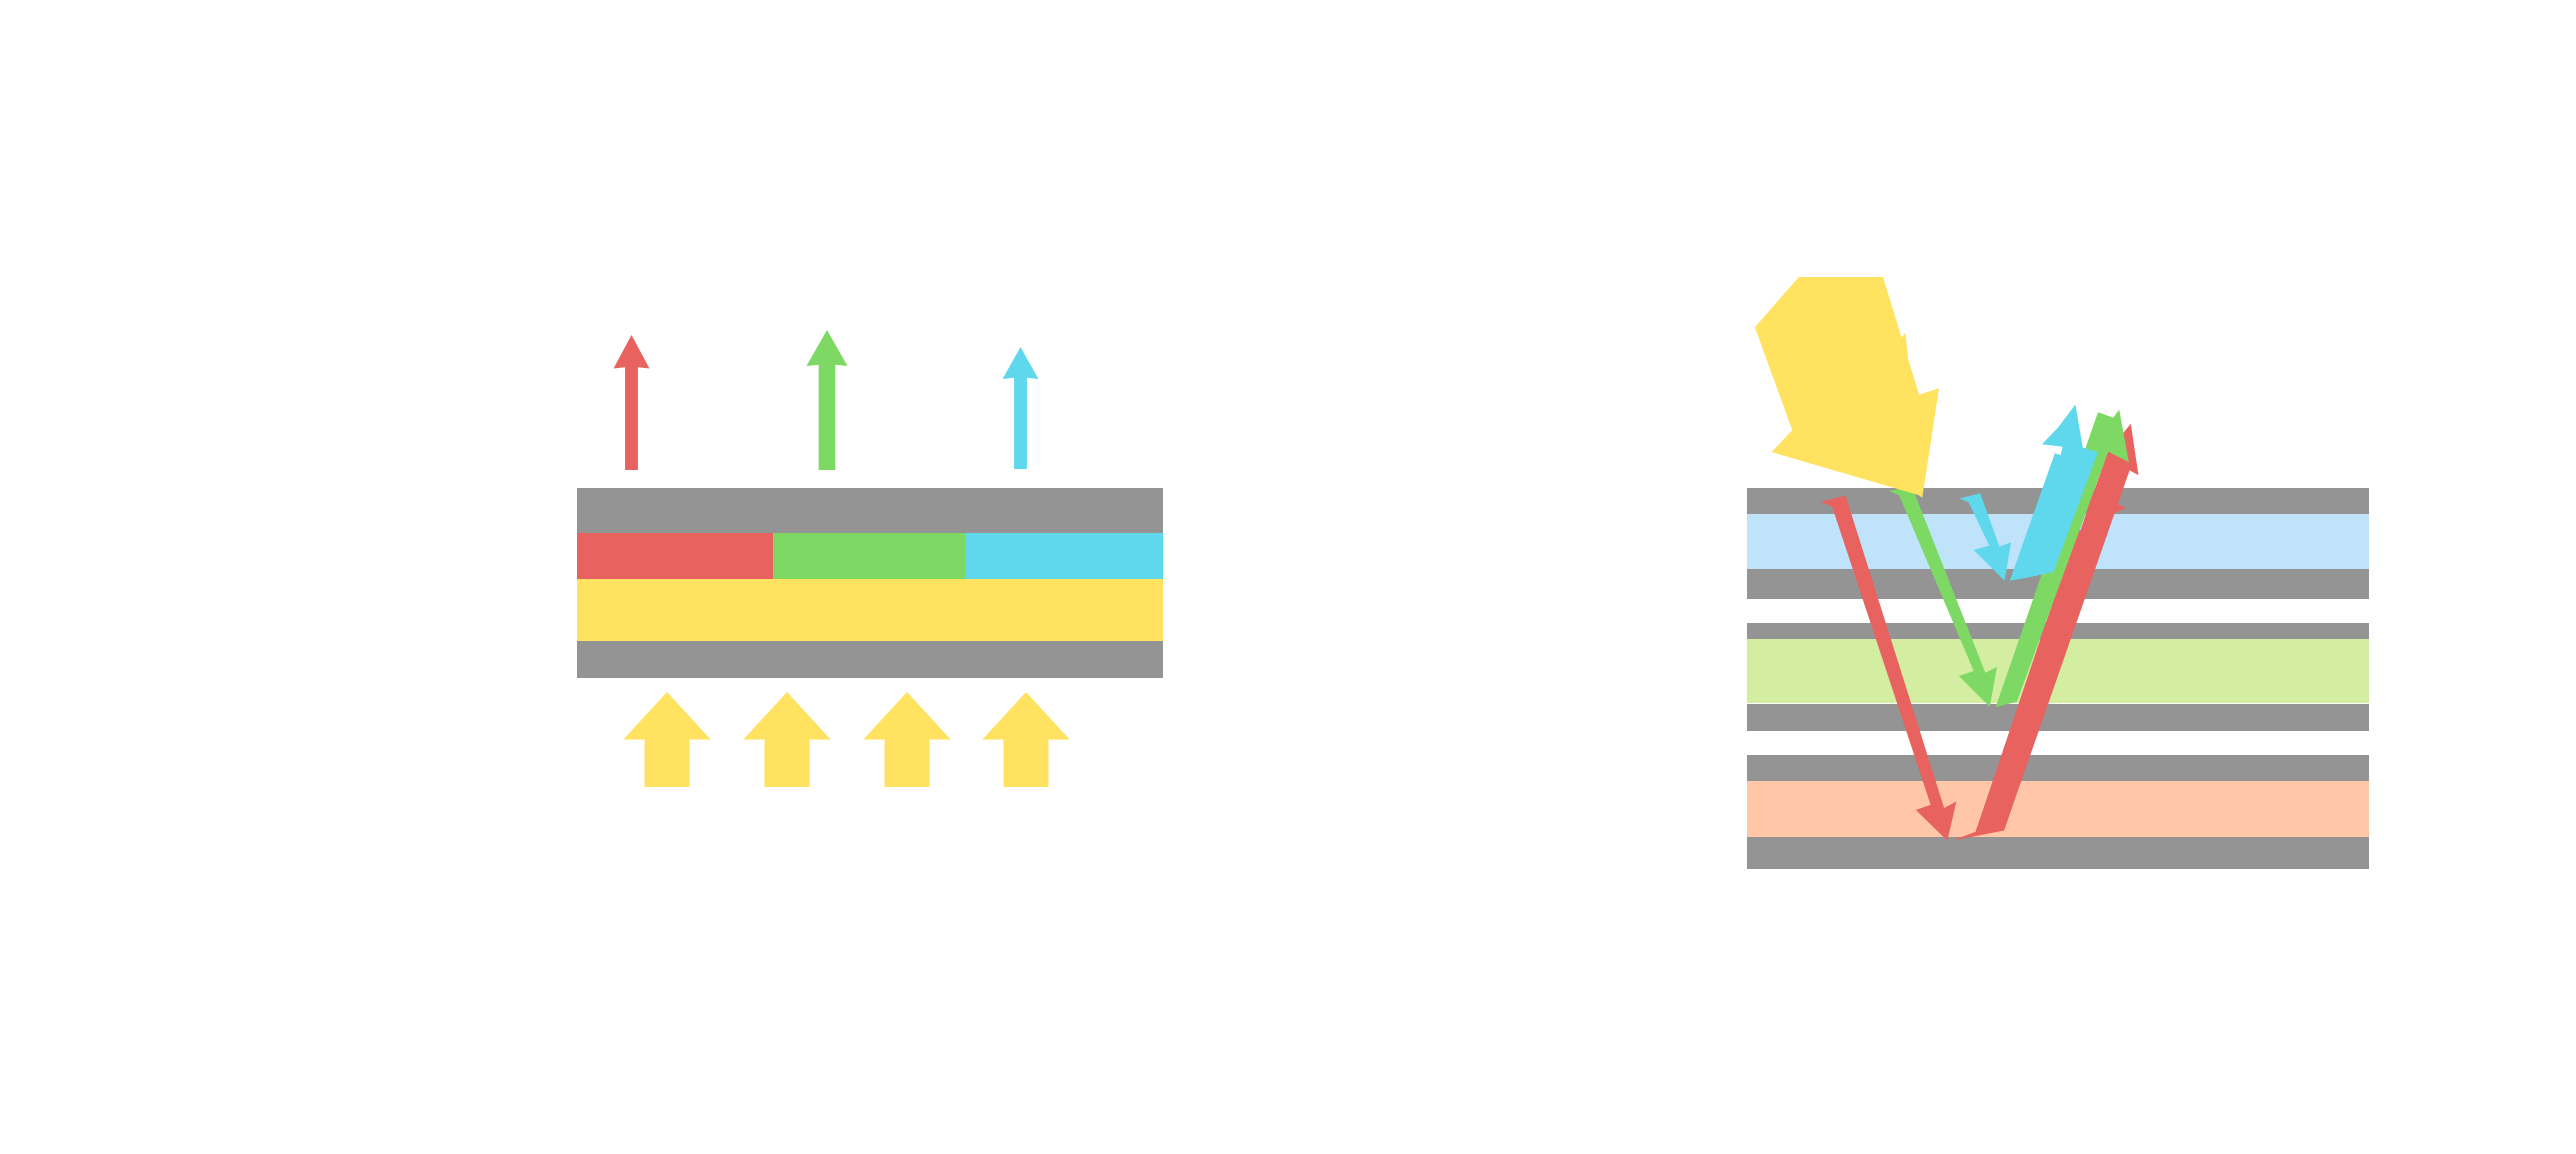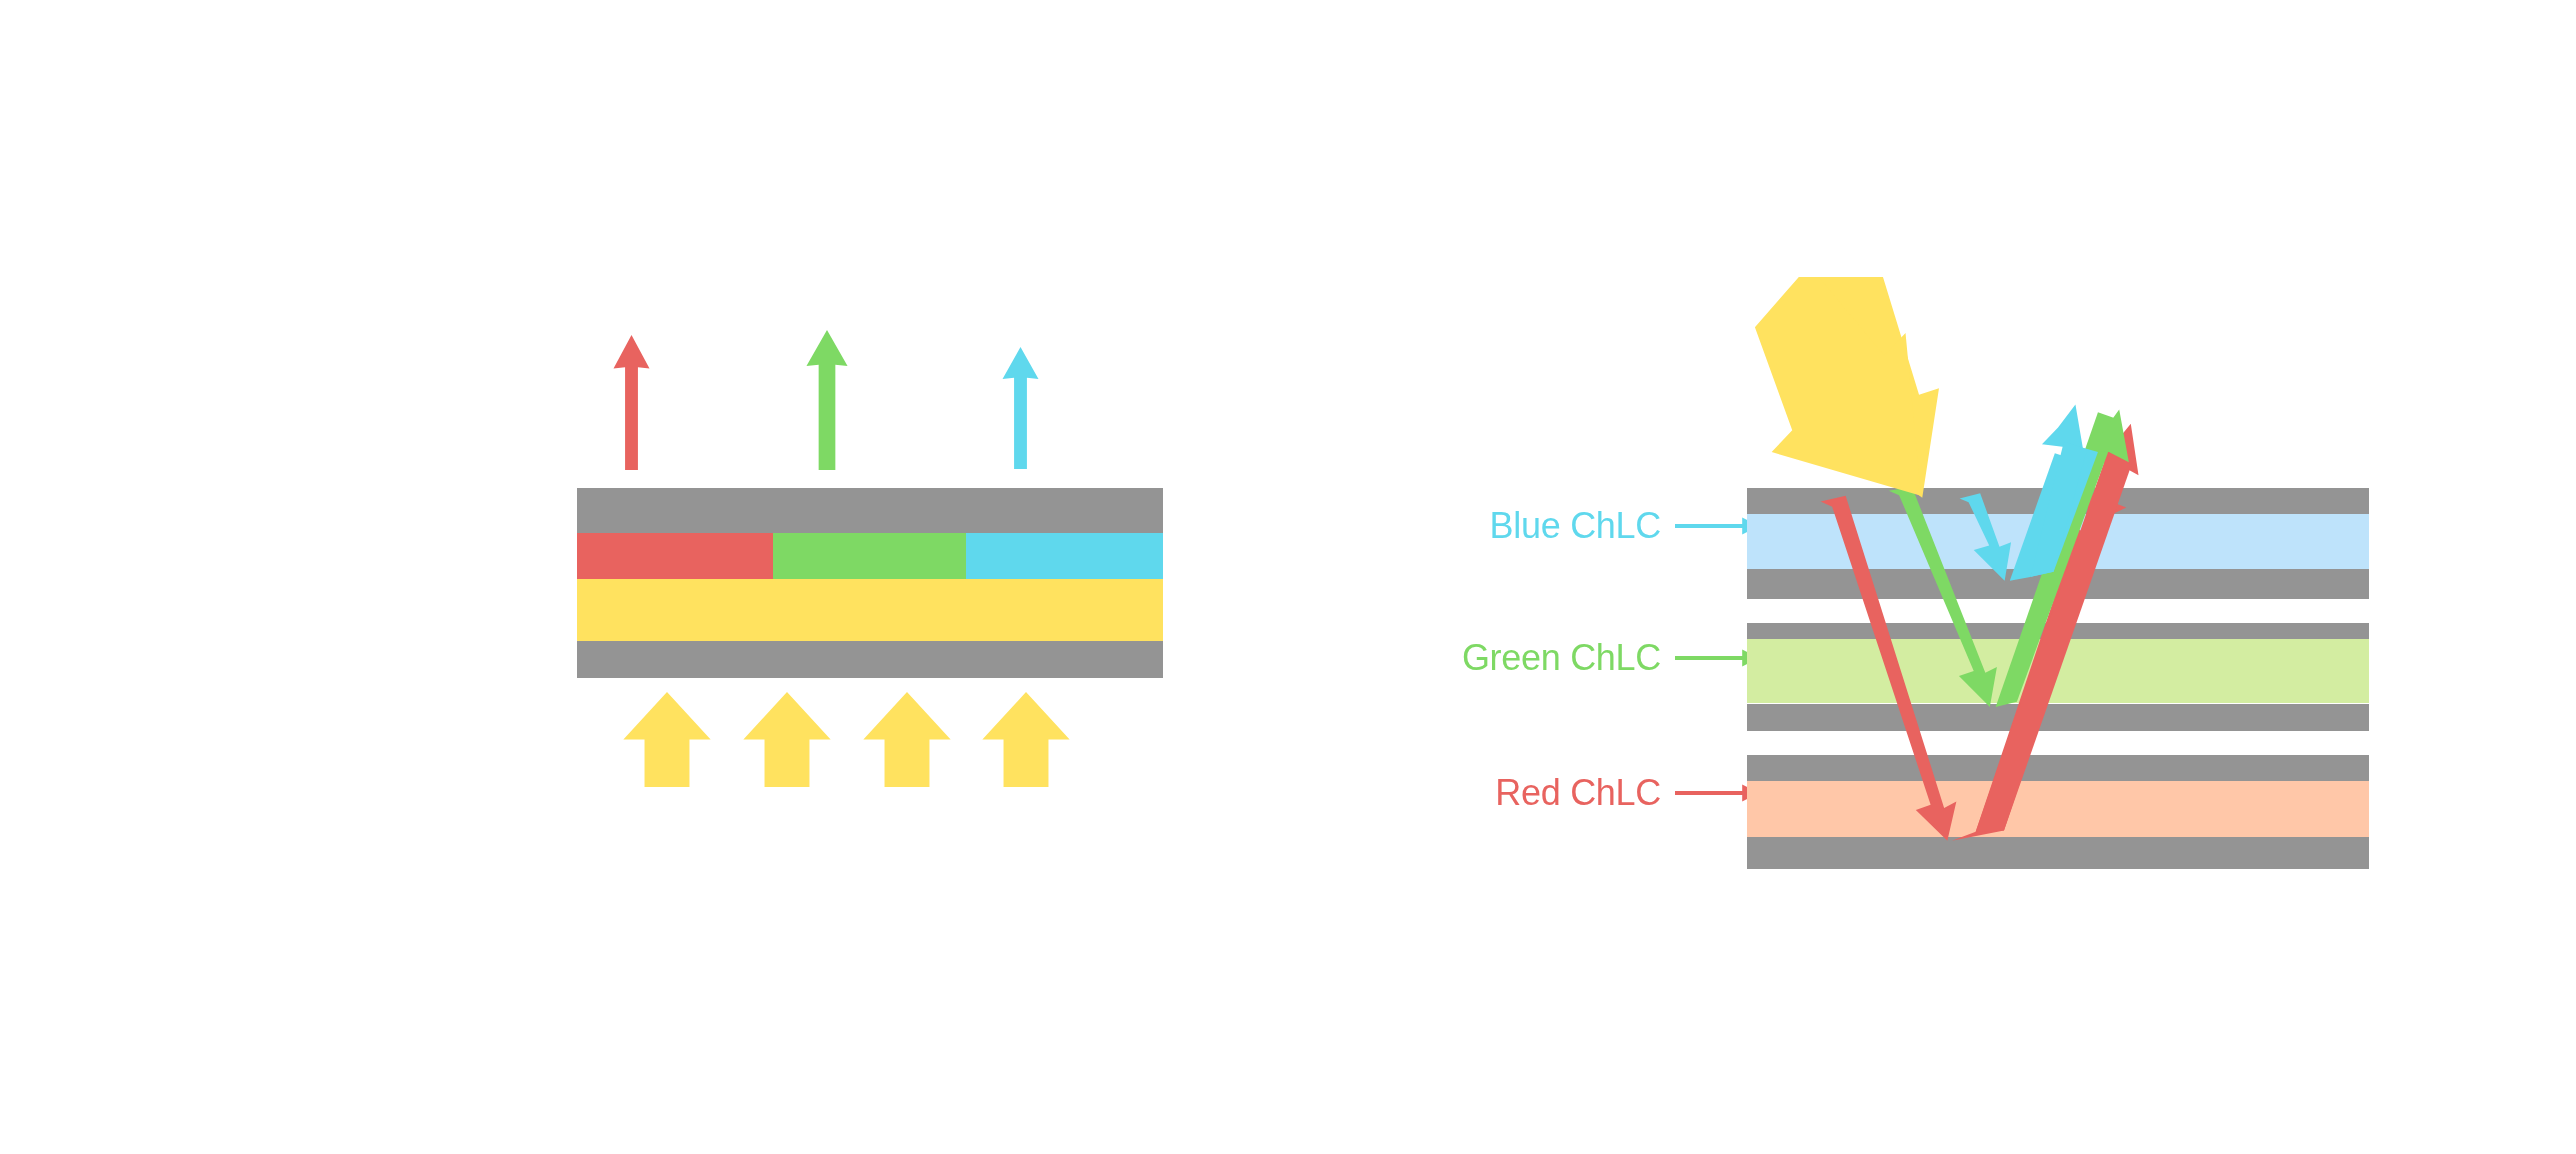--- a/index.html
+++ b/index.html
@@ -173,43 +173,20 @@
         <polygon points="70,0 138,74 105,74 105,148 35,148 35,74 2,74" fill="#ffe25f"></polygon>
       </svg>
     </div>
     <div class="up-arrow" style="left:404px; top:357px;">
       <svg width="90" height="95" viewBox="0 0 140 148">
         <polygon points="70,0 138,74 105,74 105,148 35,148 35,74 2,74" fill="#ffe25f"></polygon>
       </svg>
     </div>
   </div>
 
-  <div id="labels">
-
-    <div class="label-row" id="label-blue">
-      <span class="label-text" style="color:#5fd8ed;">Blue ChLC</span>
-      <svg class="label-arrow" width="84" height="22" viewBox="0 0 130 34">
-        <polygon points="0,14 104,14 104,4 130,17 104,30 104,20 0,20" fill="#5fd8ed"></polygon>
-      </svg>
-    </div>
-
-    <div class="label-row" id="label-green">
-      <span class="label-text" style="color:#7ed964;">Green ChLC</span>
-      <svg class="label-arrow" width="84" height="22" viewBox="0 0 130 34">
-        <polygon points="0,14 104,14 104,4 130,17 104,30 104,20 0,20" fill="#7ed964"></polygon>
-      </svg>
-    </div>
-
-    <div class="label-row" id="label-red">
-      <span class="label-text" style="color:#e8635f;">Red ChLC</span>
-      <svg class="label-arrow" width="84" height="22" viewBox="0 0 130 34">
-        <polygon points="0,14 104,14 104,4 130,17 104,30 104,20 0,20" fill="#e8635f"></polygon>
-      </svg>
-    </div>
-  </div>
 
   <div class="panel" id="right-panel">
 
     <div id="right-stack">
       <div class="rlayer" style="top:0px;   height:26px;  background:#949494;"></div>
       <div class="rlayer" style="top:26px;  height:55px;  background:#bee3fb;"></div>
       <div class="rlayer" style="top:81px; height:30px;  background:#949494;"></div>
       <div class="rlayer" style="top:111px; height:24px;  background:#ffffff;"></div>
       <div class="rlayer" style="top:135px; height:16.7px;  background:#949494;"></div>
       <div class="rlayer" style="top:151px; height:64px; background:#d3eda1;"></div>

